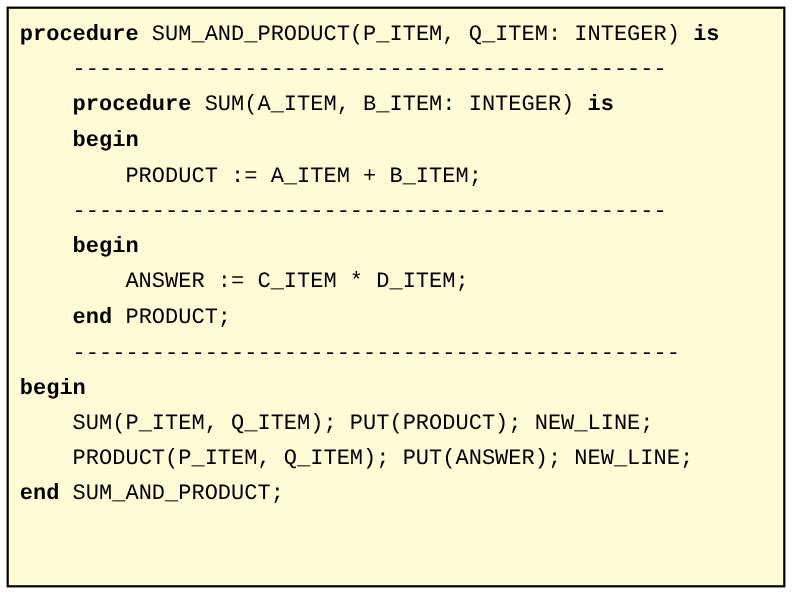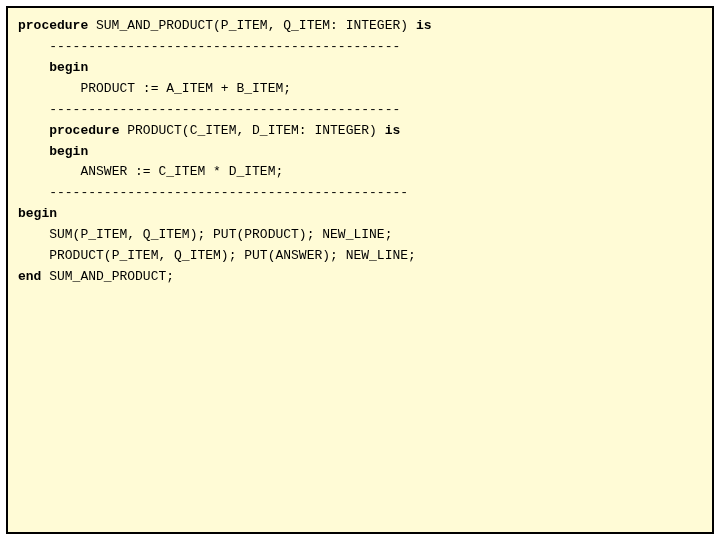--- a/index.html
+++ b/index.html
@@ -13,42 +13,43 @@
       background: #ffffff;
       padding: 6px;
     }
     .code-box {
       width: 100%;
       height: 100%;
       background: #fffbd6;
       border: 2px solid #000000;
       padding: 8px 10px;
       font-family: "Courier New", Courier, monospace;
-      font-size: 13px;
+      font-size: 20px;
       line-height: 1.61;
       overflow: hidden;
     }
     .code-line {
       white-space: pre;
       color: #000000;
     }
     .kw {
       font-weight: bold;
     }
   </style>
 </head>
 <body>
 
 <div class="code-box" id="code-container">
     <div class="code-line"><span></span><span class="kw">procedure </span><span>SUM_AND_PRODUCT(P_ITEM, Q_ITEM: INTEGER) </span><span class="kw">is</span></div>
     <div class="code-line"><span>    </span><span>---------------------------------------------</span></div>
+    <div class="code-line"><span>    </span><span class="kw">procedure </span><span>SUM(A_ITEM, B_ITEM: INTEGER) </span><span class="kw">is</span></div>
     <div class="code-line"><span>    </span><span class="kw">begin</span></div>
     <div class="code-line"><span>        </span><span>PRODUCT := A_ITEM + B_ITEM;</span></div>
     <div class="code-line"><span>    </span><span>---------------------------------------------</span></div>
-    <div class="code-line"><span>    </span><span class="kw">procedure </span><span>PRODUCT(C_ITEM, D_ITEM: INTEGER) </span><span class="kw">is</span></div>
     <div class="code-line"><span>    </span><span class="kw">begin</span></div>
     <div class="code-line"><span>        </span><span>ANSWER := C_ITEM * D_ITEM;</span></div>
+    <div class="code-line"><span>    </span><span class="kw">end </span><span>PRODUCT;</span></div>
     <div class="code-line"><span>    </span><span>----------------------------------------------</span></div>
     <div class="code-line"><span></span><span class="kw">begin</span></div>
     <div class="code-line"><span>    </span><span>SUM(P_ITEM, Q_ITEM); PUT(PRODUCT); NEW_LINE;</span></div>
     <div class="code-line"><span>    </span><span>PRODUCT(P_ITEM, Q_ITEM); PUT(ANSWER); NEW_LINE;</span></div>
     <div class="code-line"><span></span><span class="kw">end </span><span>SUM_AND_PRODUCT;</span></div>
   </div>
 
 </body></html>

